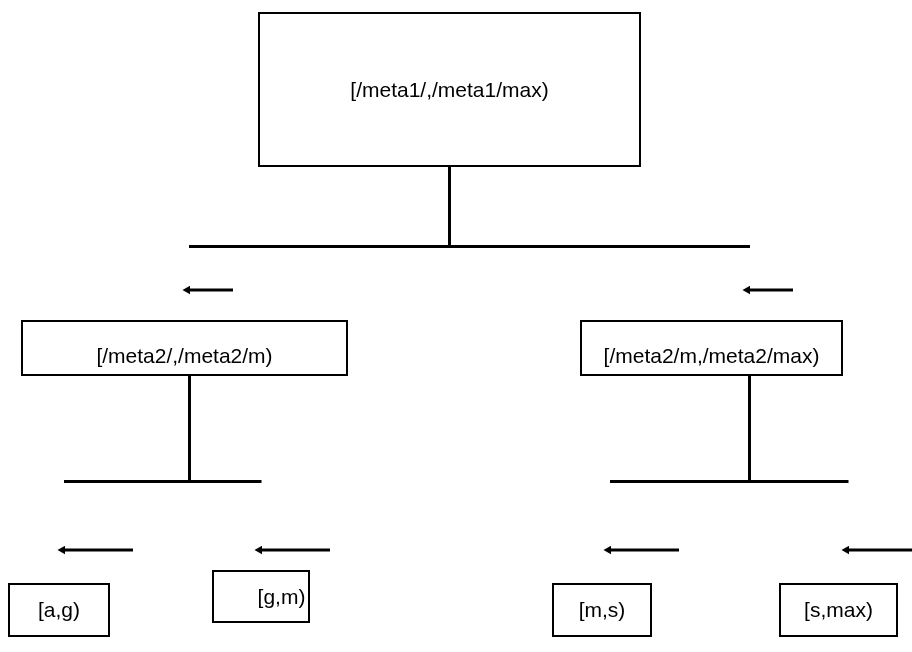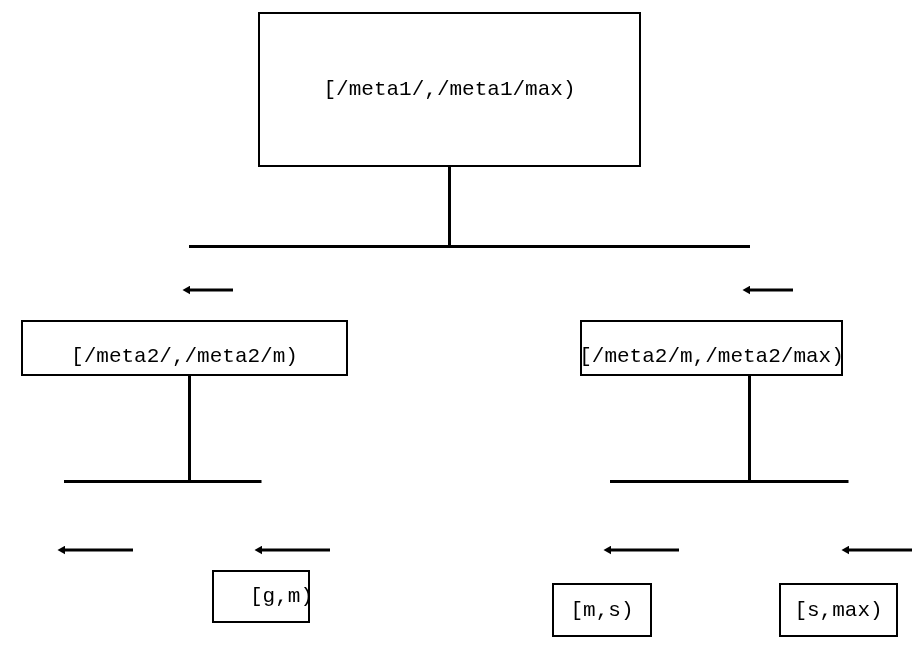--- a/index.html
+++ b/index.html
@@ -29,21 +29,21 @@
     box-sizing: border-box;
     background: #ffffff;
     border: 2px solid #000000;
     display: flex;
     align-items: center;
     justify-content: center;
     color: #000000;
     white-space: pre;
   }
   .node-label {
-    font-family: Liberation Mono, monospace;
+    font-family: Liberation Sans, sans-serif;
     color: #000000;
     letter-spacing: 0px;
     white-space: pre;
   }
   
   #node-root {
     left: 258px;
     top: 12px;
     width: 383px;
     height: 155px;
@@ -140,20 +140,23 @@
   </div>
 
   <div class="node" id="node-meta2-low">
     <span class="node-label">[/meta2/,/meta2/m)</span>
   </div>
 
   <div class="node" id="node-meta2-high">
     <span class="node-label">[/meta2/m,/meta2/max)</span>
   </div>
 
+  <div class="node" id="node-leaf-ag">
+    <span class="node-label">[a,g)</span>
+  </div>
 
   <div class="node" id="node-leaf-gm">
     <span class="node-label">[g,m)</span>
   </div>
 
   <div class="node" id="node-leaf-ms">
     <span class="node-label">[m,s)</span>
   </div>
 
   <div class="node" id="node-leaf-smax">

